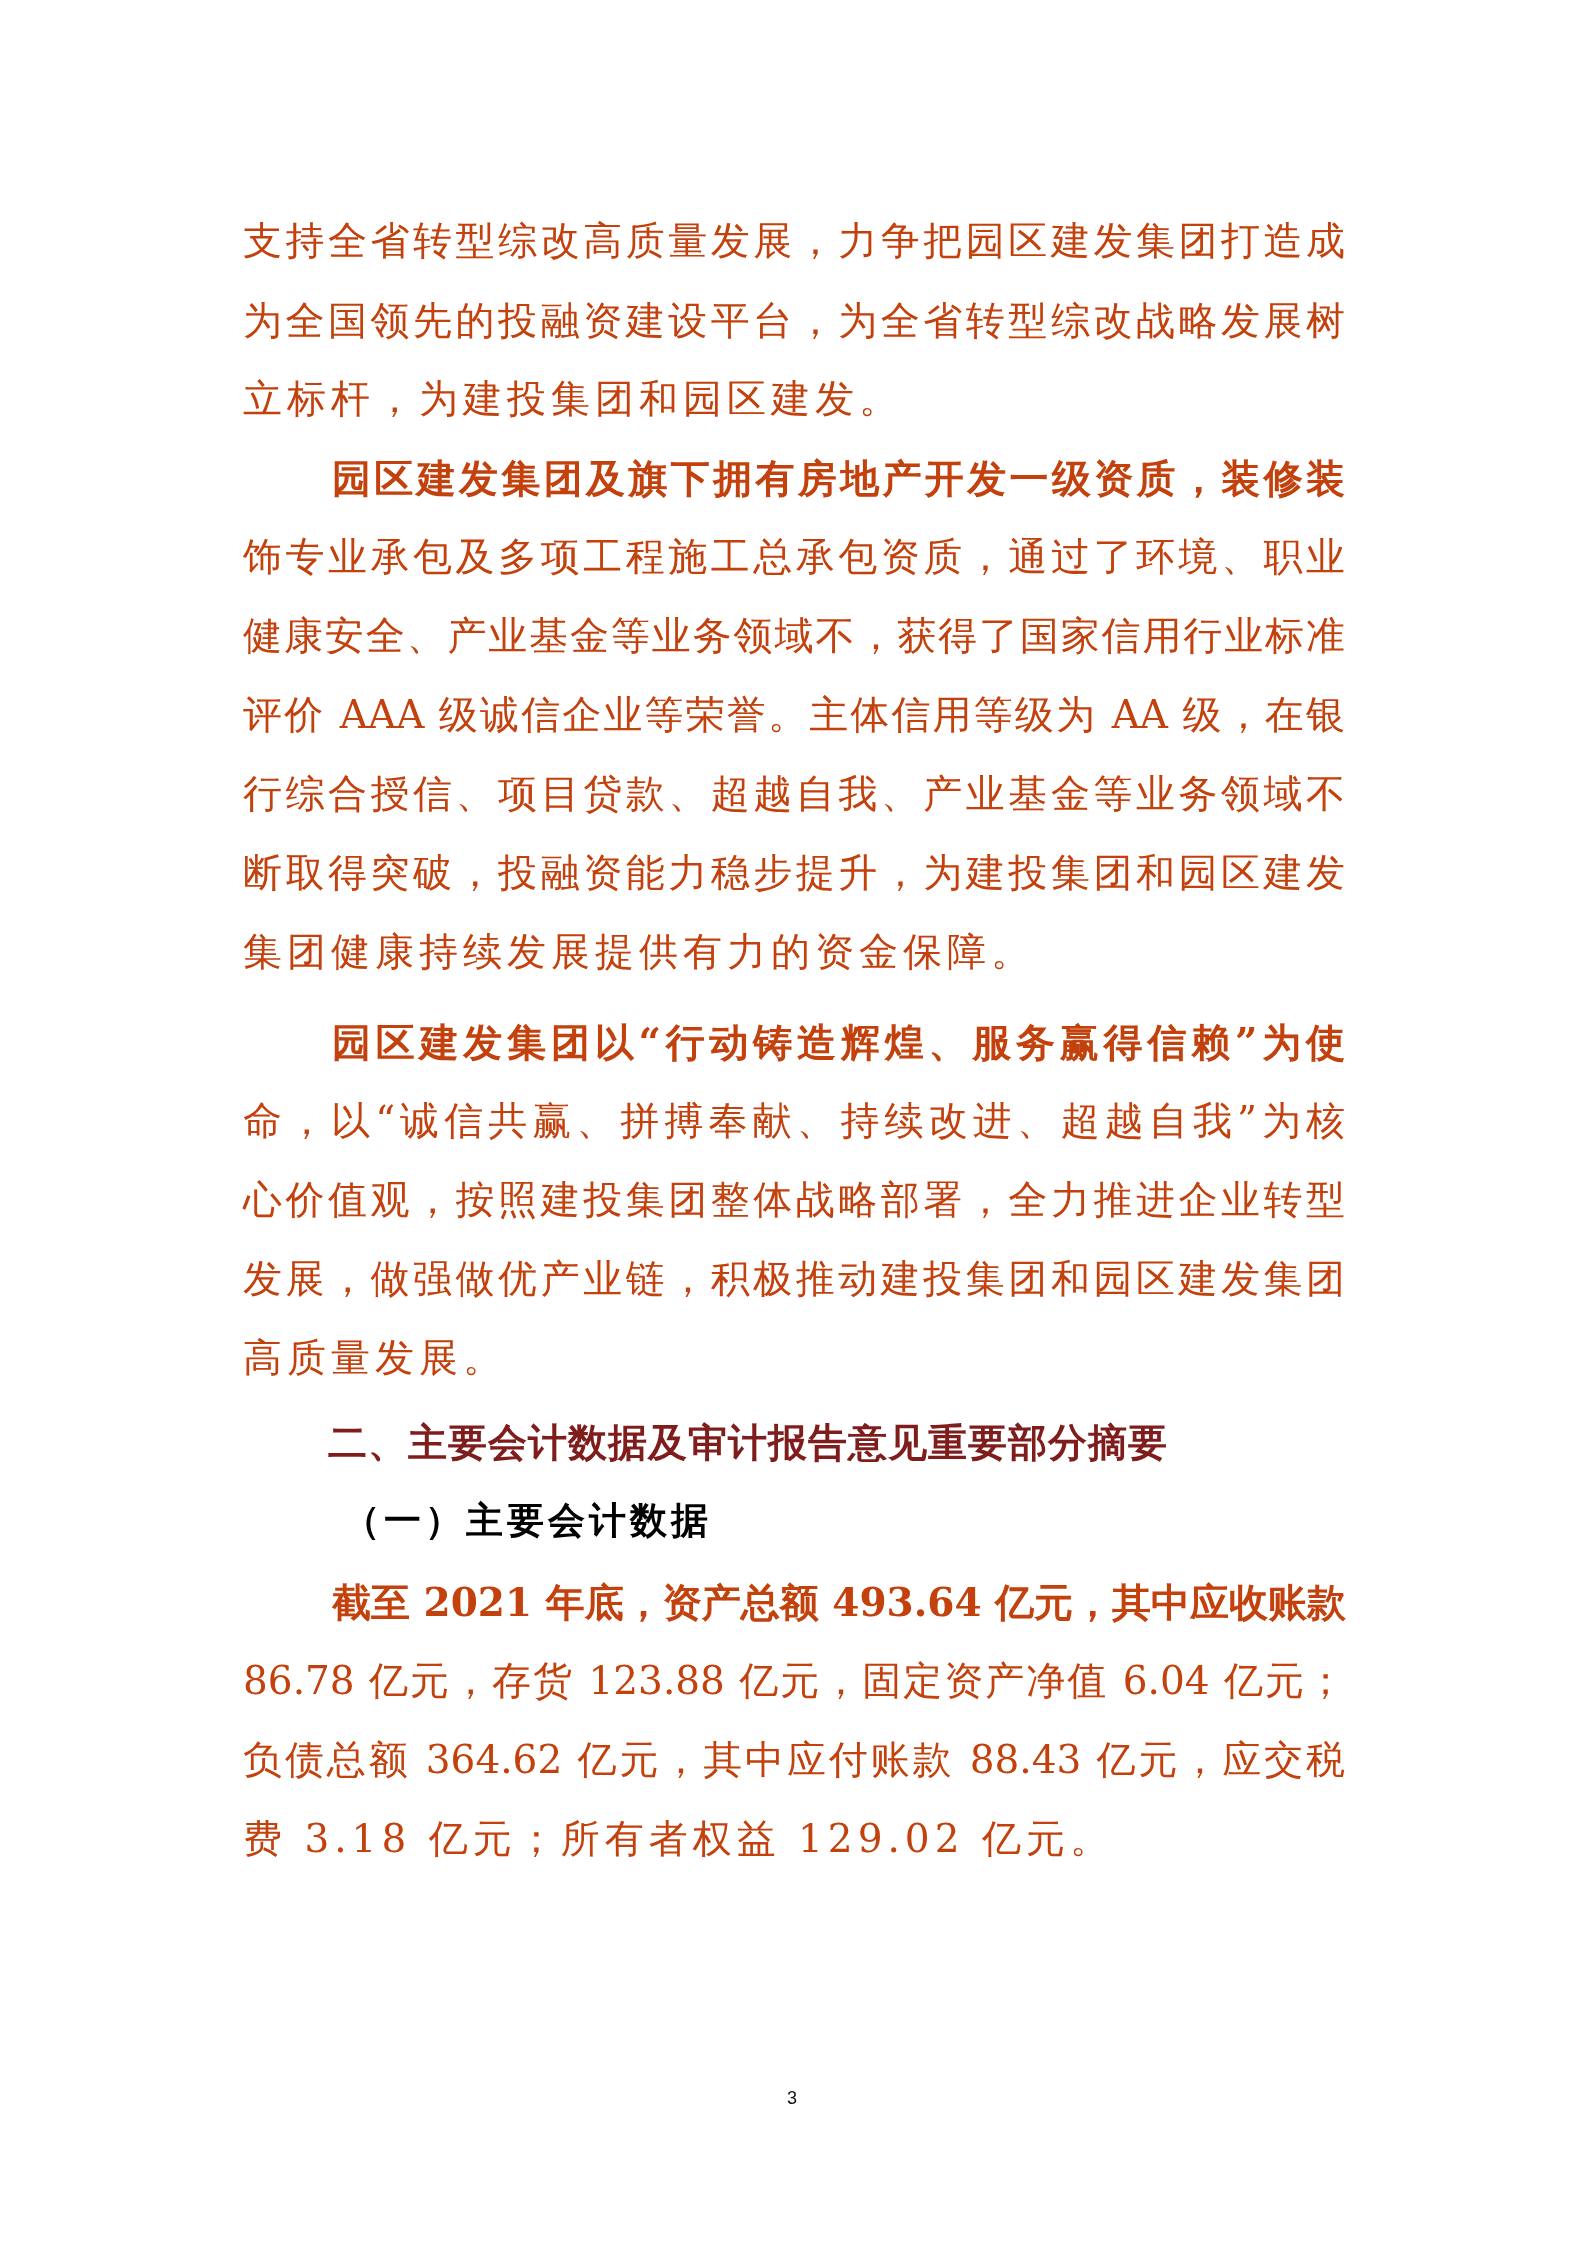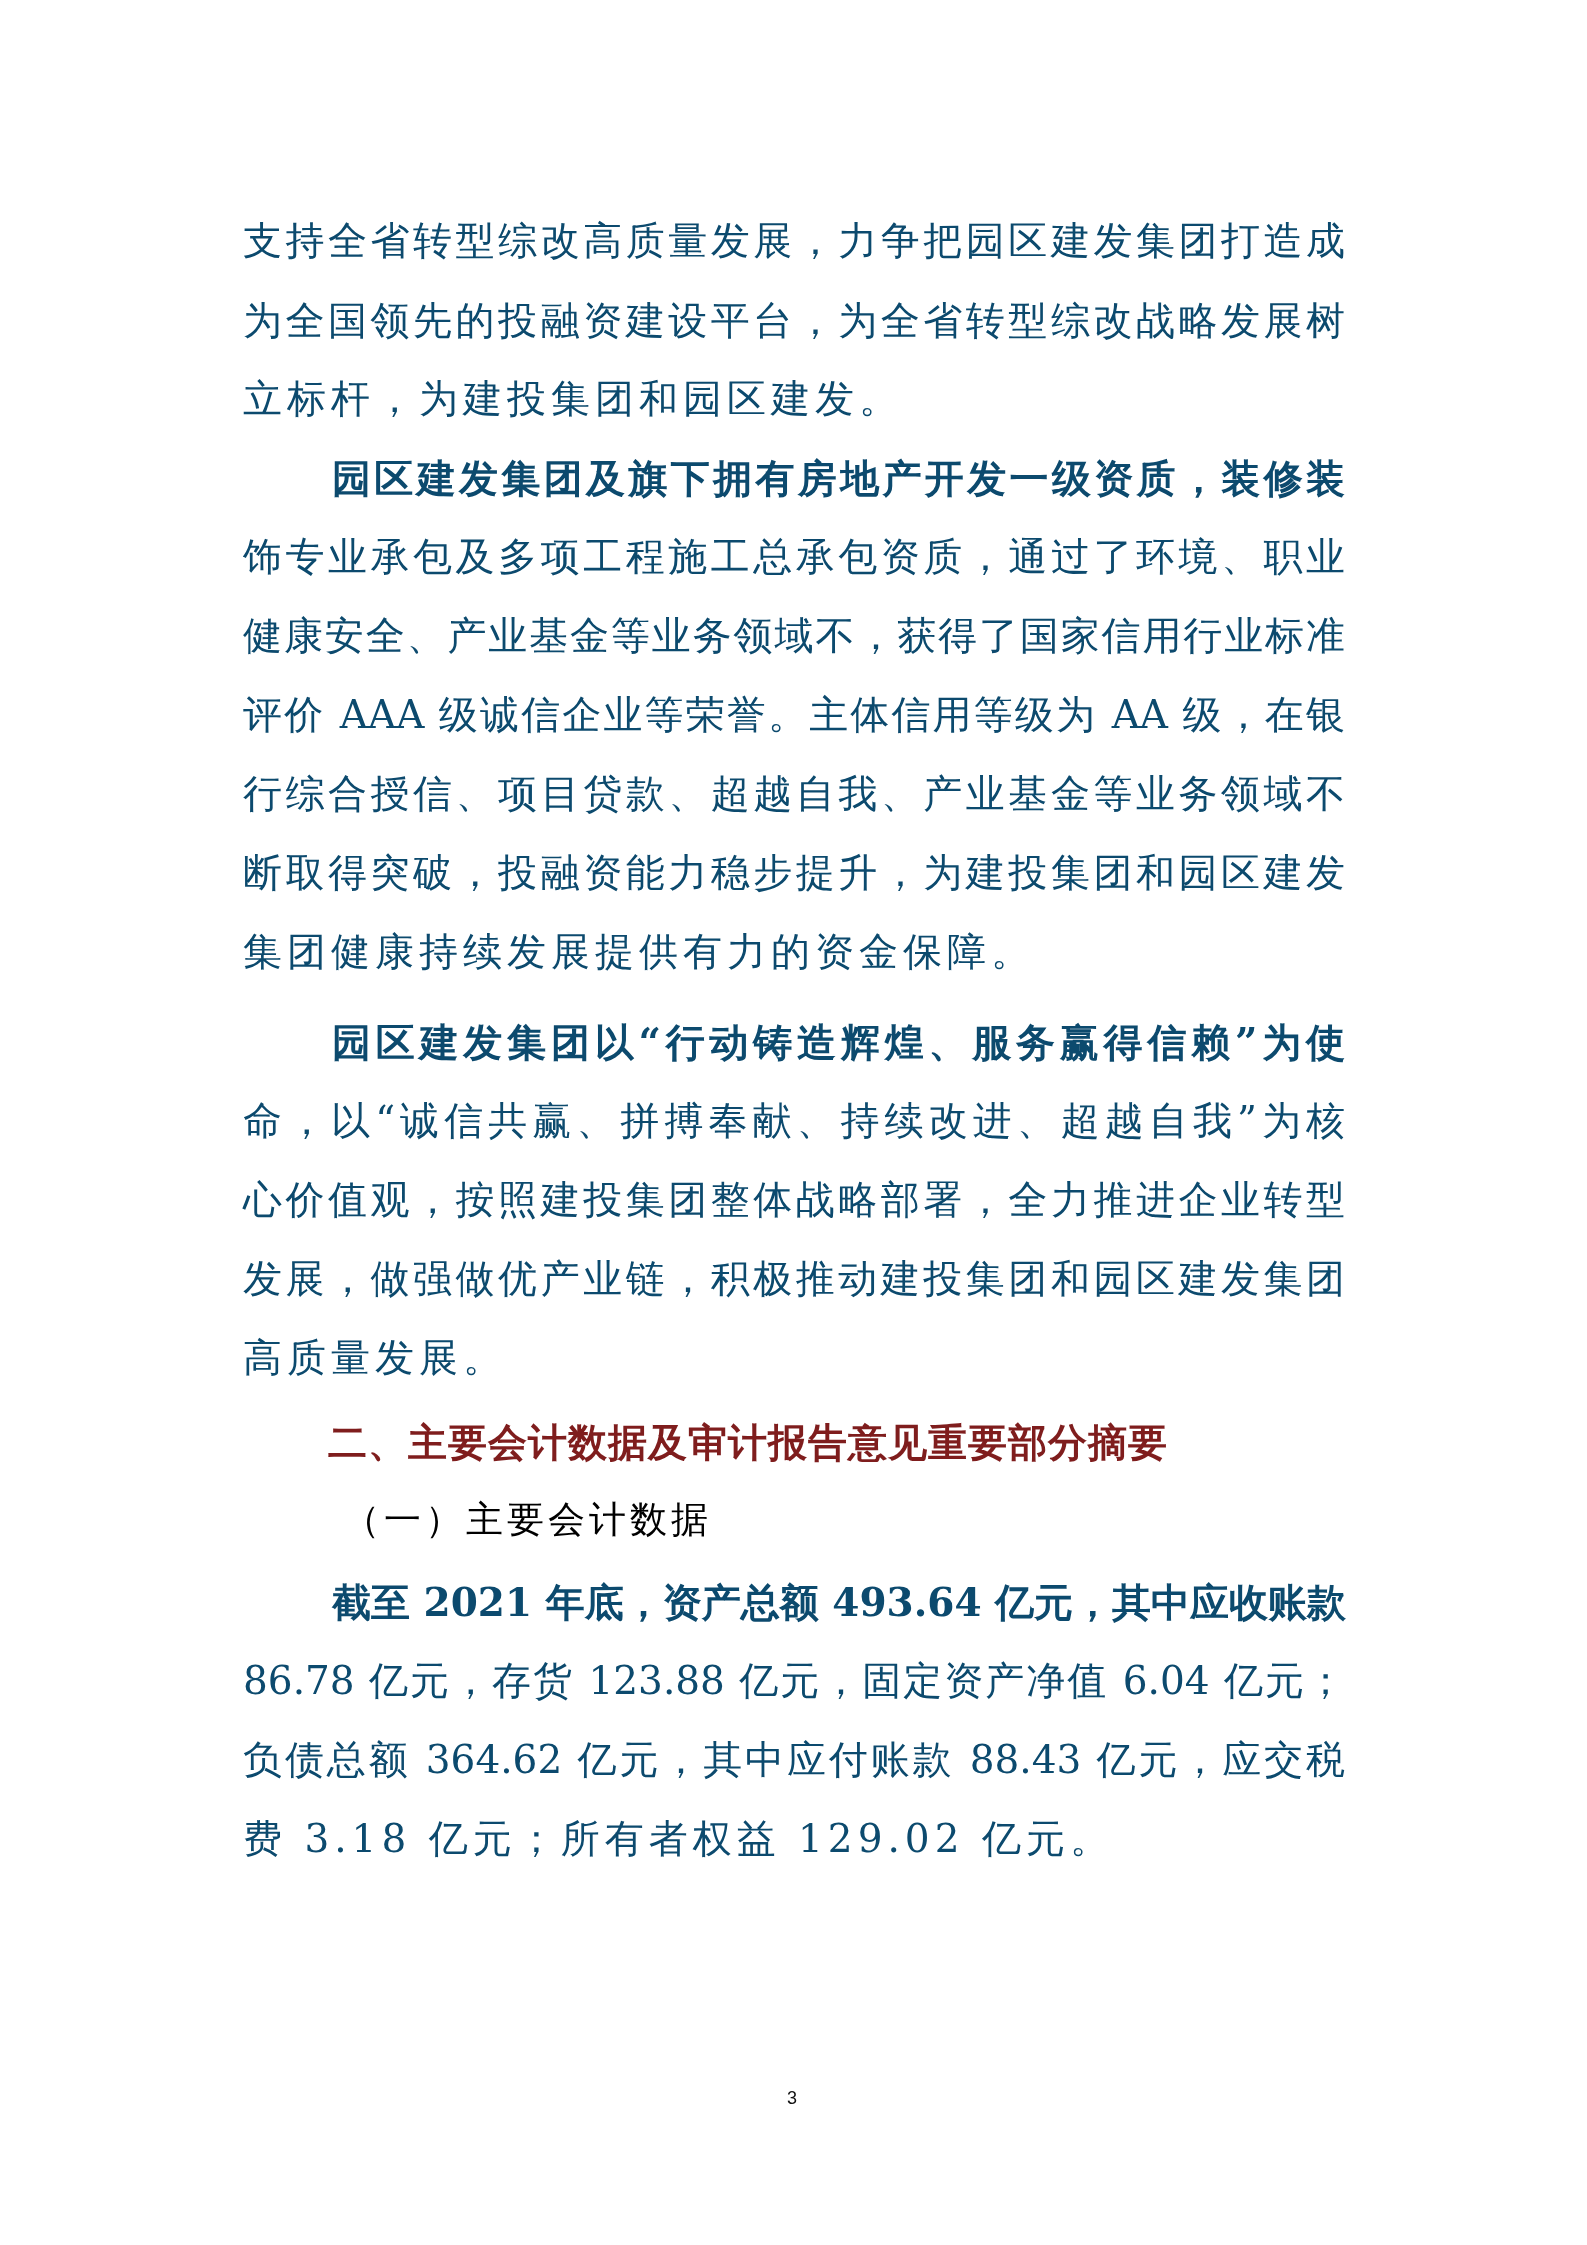--- a/index.html
+++ b/index.html
@@ -10,21 +10,21 @@
     left: 243px;
     width: 1102px;
     height: 60px;
     line-height: 60px;
     font-family: "DejaVu Serif", "Liberation Serif", serif;
     font-size: 39px;
     white-space: nowrap;
     text-align: justify;
     text-align-last: justify;
     letter-spacing: 0px;
-    color: #0c4a6e;
+    color: #c2410c;
   }
   .line.indent { left: 332px; width: 1013px; font-weight: bold; }
   .line.last { text-align-last: left; letter-spacing: 5px; }
   .heading {
     position: absolute;
     left: 328px;
     height: 60px;
     line-height: 60px;
     font-family: "DejaVu Sans", "Liberation Sans", sans-serif;
     font-weight: bold;
@@ -32,21 +32,21 @@
     letter-spacing: 1px;
     white-space: nowrap;
     color: #7f1d1d;
   }
   .subheading {
     position: absolute;
     left: 343px;
     height: 60px;
     line-height: 60px;
     font-family: "DejaVu Serif", "Liberation Serif", serif;
-    font-weight: normal;
+    font-weight: bold;
     font-size: 37px;
     letter-spacing: 4px;
     white-space: nowrap;
     color: #000000;
   }
   .page-number {
     position: absolute;
     left: 772px;
     width: 40px;
     top: 2088px;

